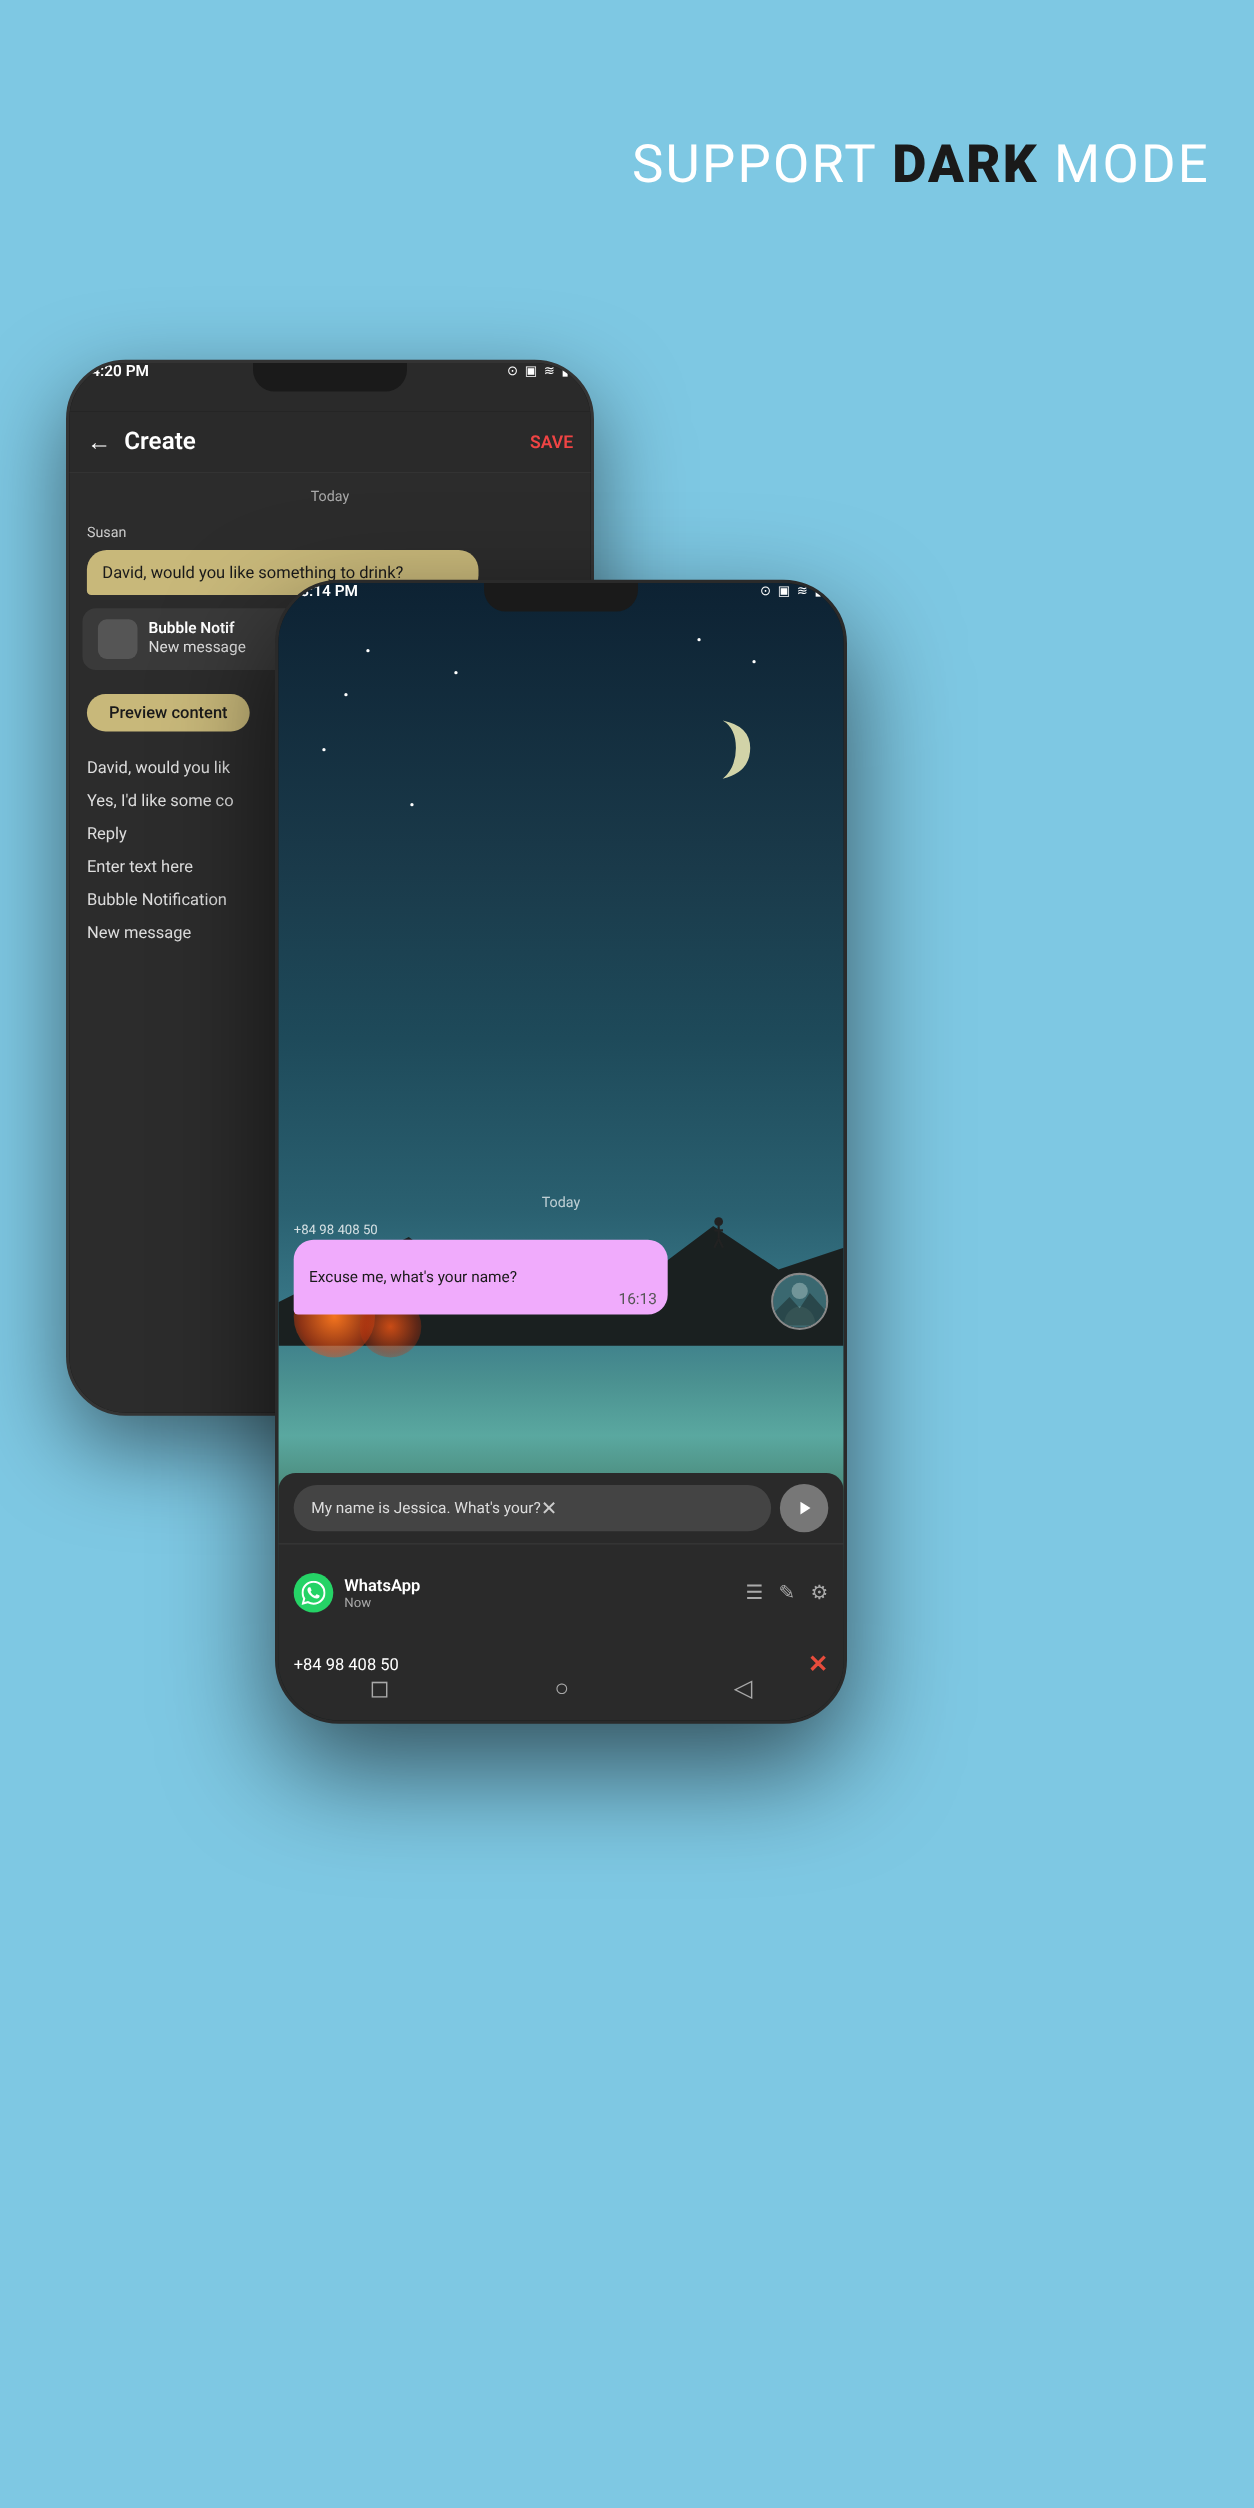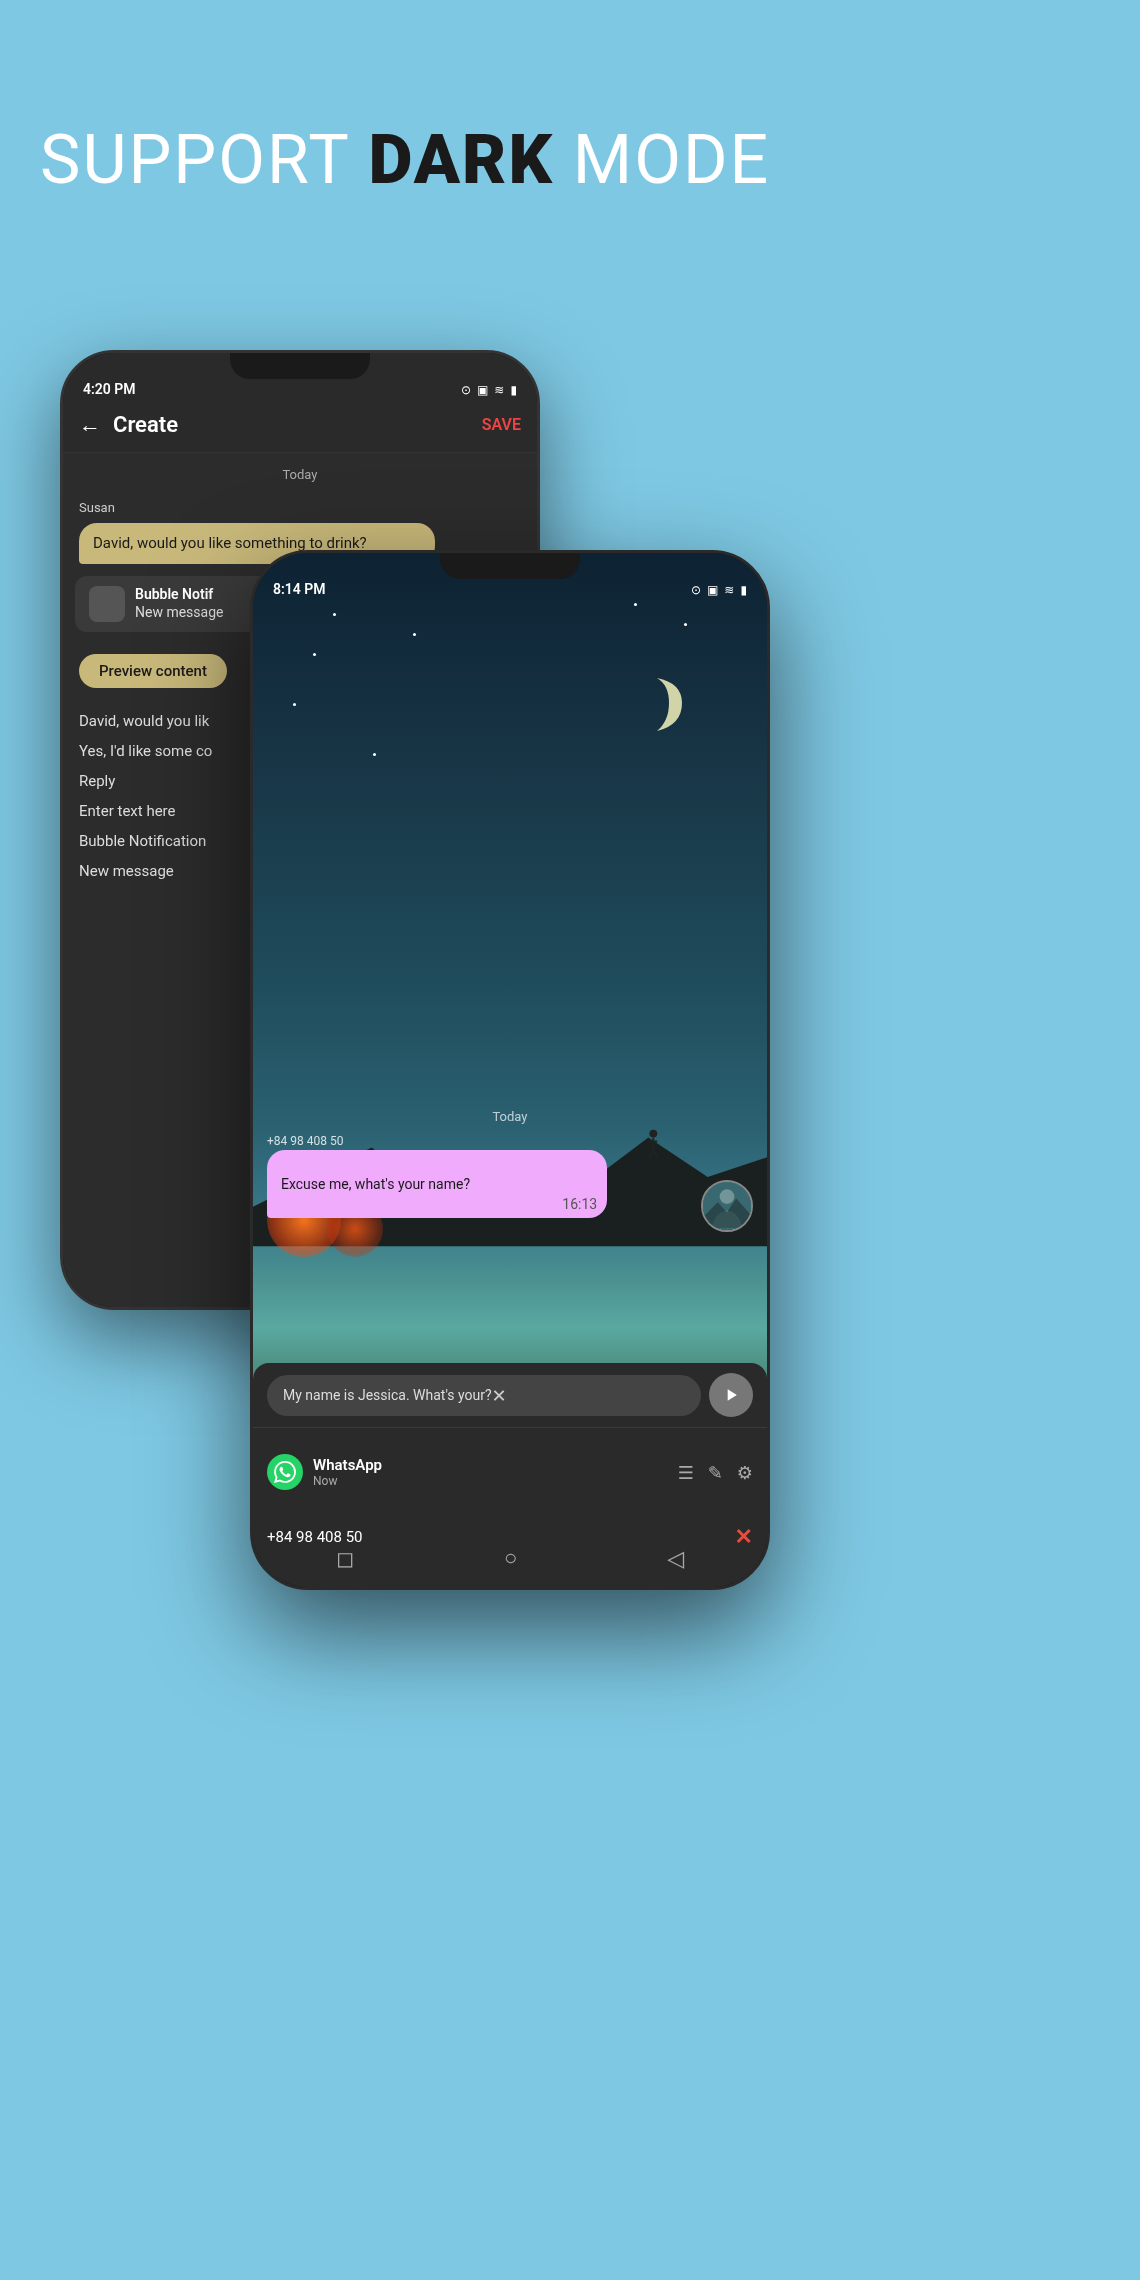--- a/index.html
+++ b/index.html
@@ -5,23 +5,23 @@
     * { box-sizing: border-box; margin: 0; padding: 0; }
     body {
       background-color: #7EC8E3;
       width: 1140px;
       min-height: 2280px;
       font-family: -apple-system, BlinkMacSystemFont, 'Segoe UI', Roboto, sans-serif;
       position: relative;
       overflow: hidden;
     }
     .page-title {
-      text-align: left;
+      text-align: right;
       padding: 60px 20px 40px;
-      font-size: 68px;
+      font-size: 48px;
       font-weight: 400;
       color: white;
       letter-spacing: 2px;
     }
     .page-title strong {
       font-weight: 900;
       color: #1a1a1a;
     }
 
     
@@ -73,21 +73,21 @@
       border-radius: 0 0 20px 20px;
       z-index: 10;
     }
 
     
     .status-bar {
       position: relative;
       height: 44px;
       background: #2a2a2a;
       display: flex;
-      align-items: flex-end;
+      align-items: flex-start;
       justify-content: space-between;
       padding: 0 20px;
       font-size: 13px;
       color: white;
       font-weight: 500;
     }
     .status-bar .time { font-size: 14px; font-weight: 600; }
     .status-icons { display: flex; gap: 6px; align-items: center; font-size: 12px; }
 
     

